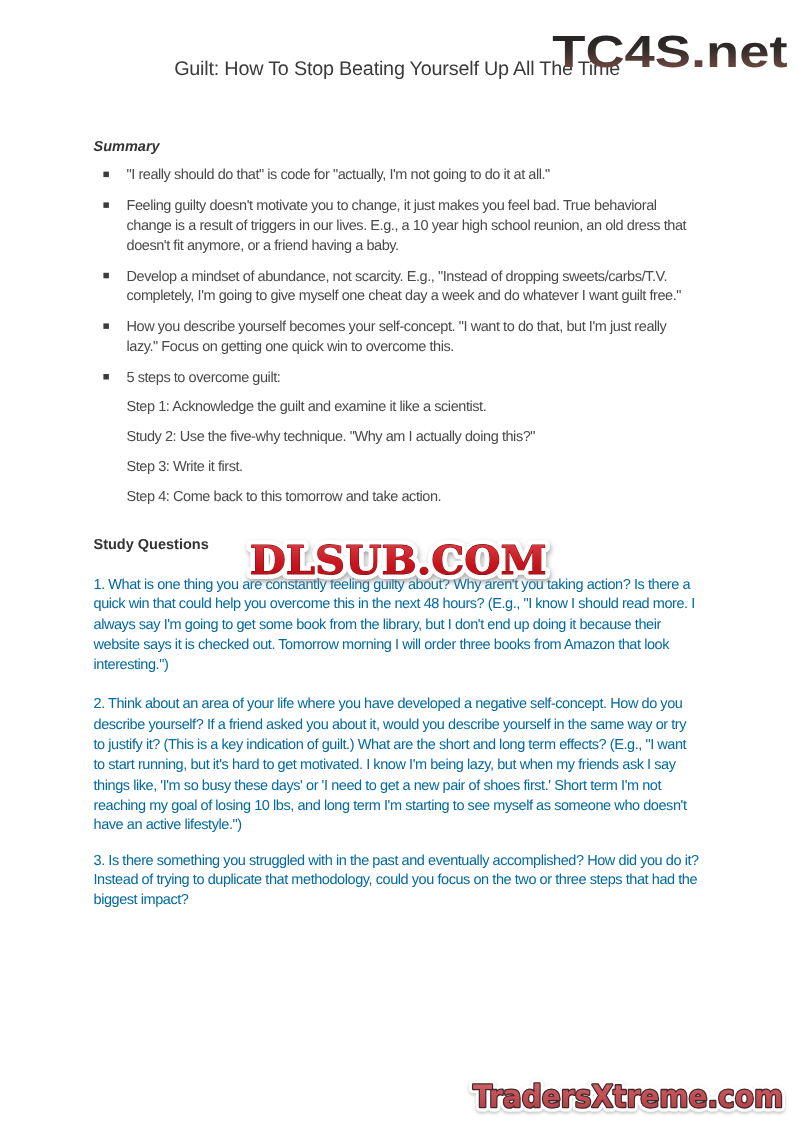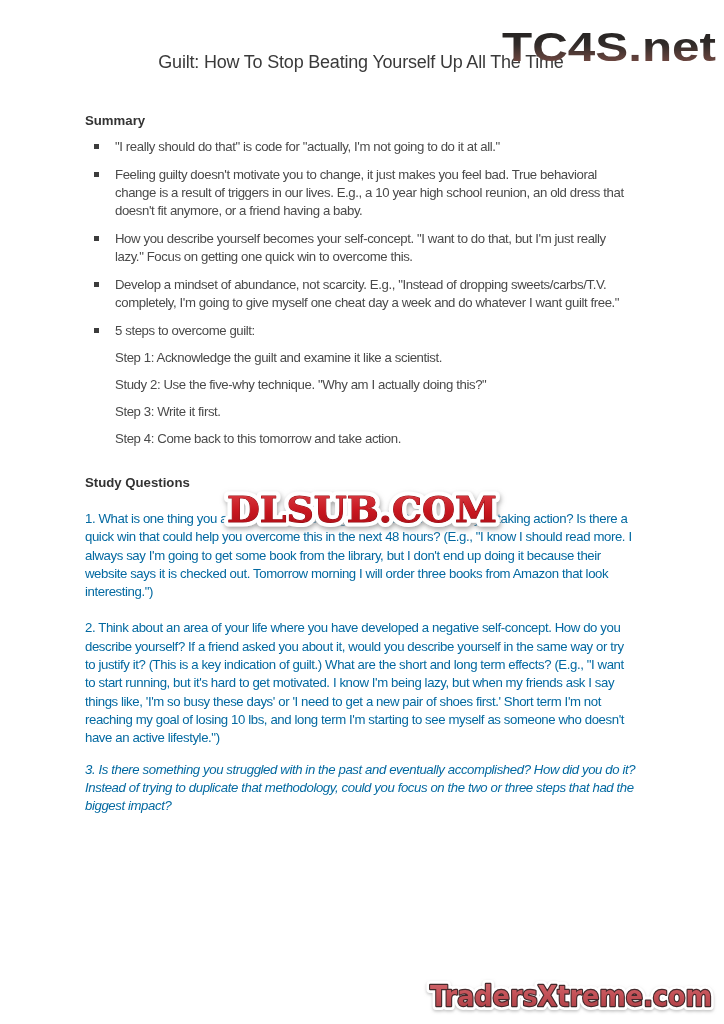--- a/index.html
+++ b/index.html
@@ -33,21 +33,21 @@
     letter-spacing: -0.2px;
     color: #3a3a3a;
     text-align: center;
   }
   .section-heading {
     font-size: 13.2px;
     font-weight: 700;
     line-height: 17px;
     color: #333333;
   }
-  .summary-heading { margin-top: 40px; }
+  .summary-heading { margin-top: 52px; font-style: italic; }
   .sq-heading { margin-top: 26px; }
 
   
   .bullets {
     list-style: none;
     margin-top: 9px;
     font-size: 13.2px;
     line-height: 18px;
     letter-spacing: -0.4px;
     color: #4a4a4a;
@@ -70,21 +70,21 @@
   .step { margin-top: 9px; }
 
   .question {
     font-size: 13.2px;
     line-height: 18.3px;
     letter-spacing: -0.4px;
     color: #0369a1;
   }
   .q1 { margin-top: 19px; }
   .q2 { margin-top: 18px; }
-  .q3 { margin-top: 13px; font-style: italic; }
+  .q3 { margin-top: 13px; }
 
   
   .dlsub-logo {
     position: absolute;
     top: 481px;
     left: 50%;
     transform: translateX(-50%);
     width: 300px;
     height: 56px;
   }
@@ -123,25 +123,25 @@
     <li>
       <span class="bullet-marker"></span>
       <span>"I really should do that" is code for "actually, I'm not going to do it at all."</span>
     </li>
     <li>
       <span class="bullet-marker"></span>
       <span>Feeling guilty doesn't motivate you to change, it just makes you feel bad. True behavioral change is a result of triggers in our lives. E.g., a 10 year high school reunion, an old dress that doesn't fit anymore, or a friend having a baby.</span>
     </li>
     <li>
       <span class="bullet-marker"></span>
-      <span>How you describe yourself becomes your self-concept. "I want to do that, but I'm just really lazy." Focus on getting one quick win to overcome this.</span>
+      <span>Develop a mindset of abundance, not scarcity. E.g., "Instead of dropping sweets/carbs/T.V. completely, I'm going to give myself one cheat day a week and do whatever I want guilt free."</span>
     </li>
     <li>
       <span class="bullet-marker"></span>
-      <span>Develop a mindset of abundance, not scarcity. E.g., "Instead of dropping sweets/carbs/T.V. completely, I'm going to give myself one cheat day a week and do whatever I want guilt free."</span>
+      <span>How you describe yourself becomes your self-concept. "I want to do that, but I'm just really lazy." Focus on getting one quick win to overcome this.</span>
     </li>
     <li>
       <span class="bullet-marker"></span>
       <span>5 steps to overcome guilt:</span>
       <div class="step">Step 1: Acknowledge the guilt and examine it like a scientist.</div>
       <div class="step">Study 2: Use the five-why technique. "Why am I actually doing this?"</div>
       <div class="step">Step 3: Write it first.</div>
       <div class="step">Step 4: Come back to this tomorrow and take action.</div>
     </li>
   </ul>

